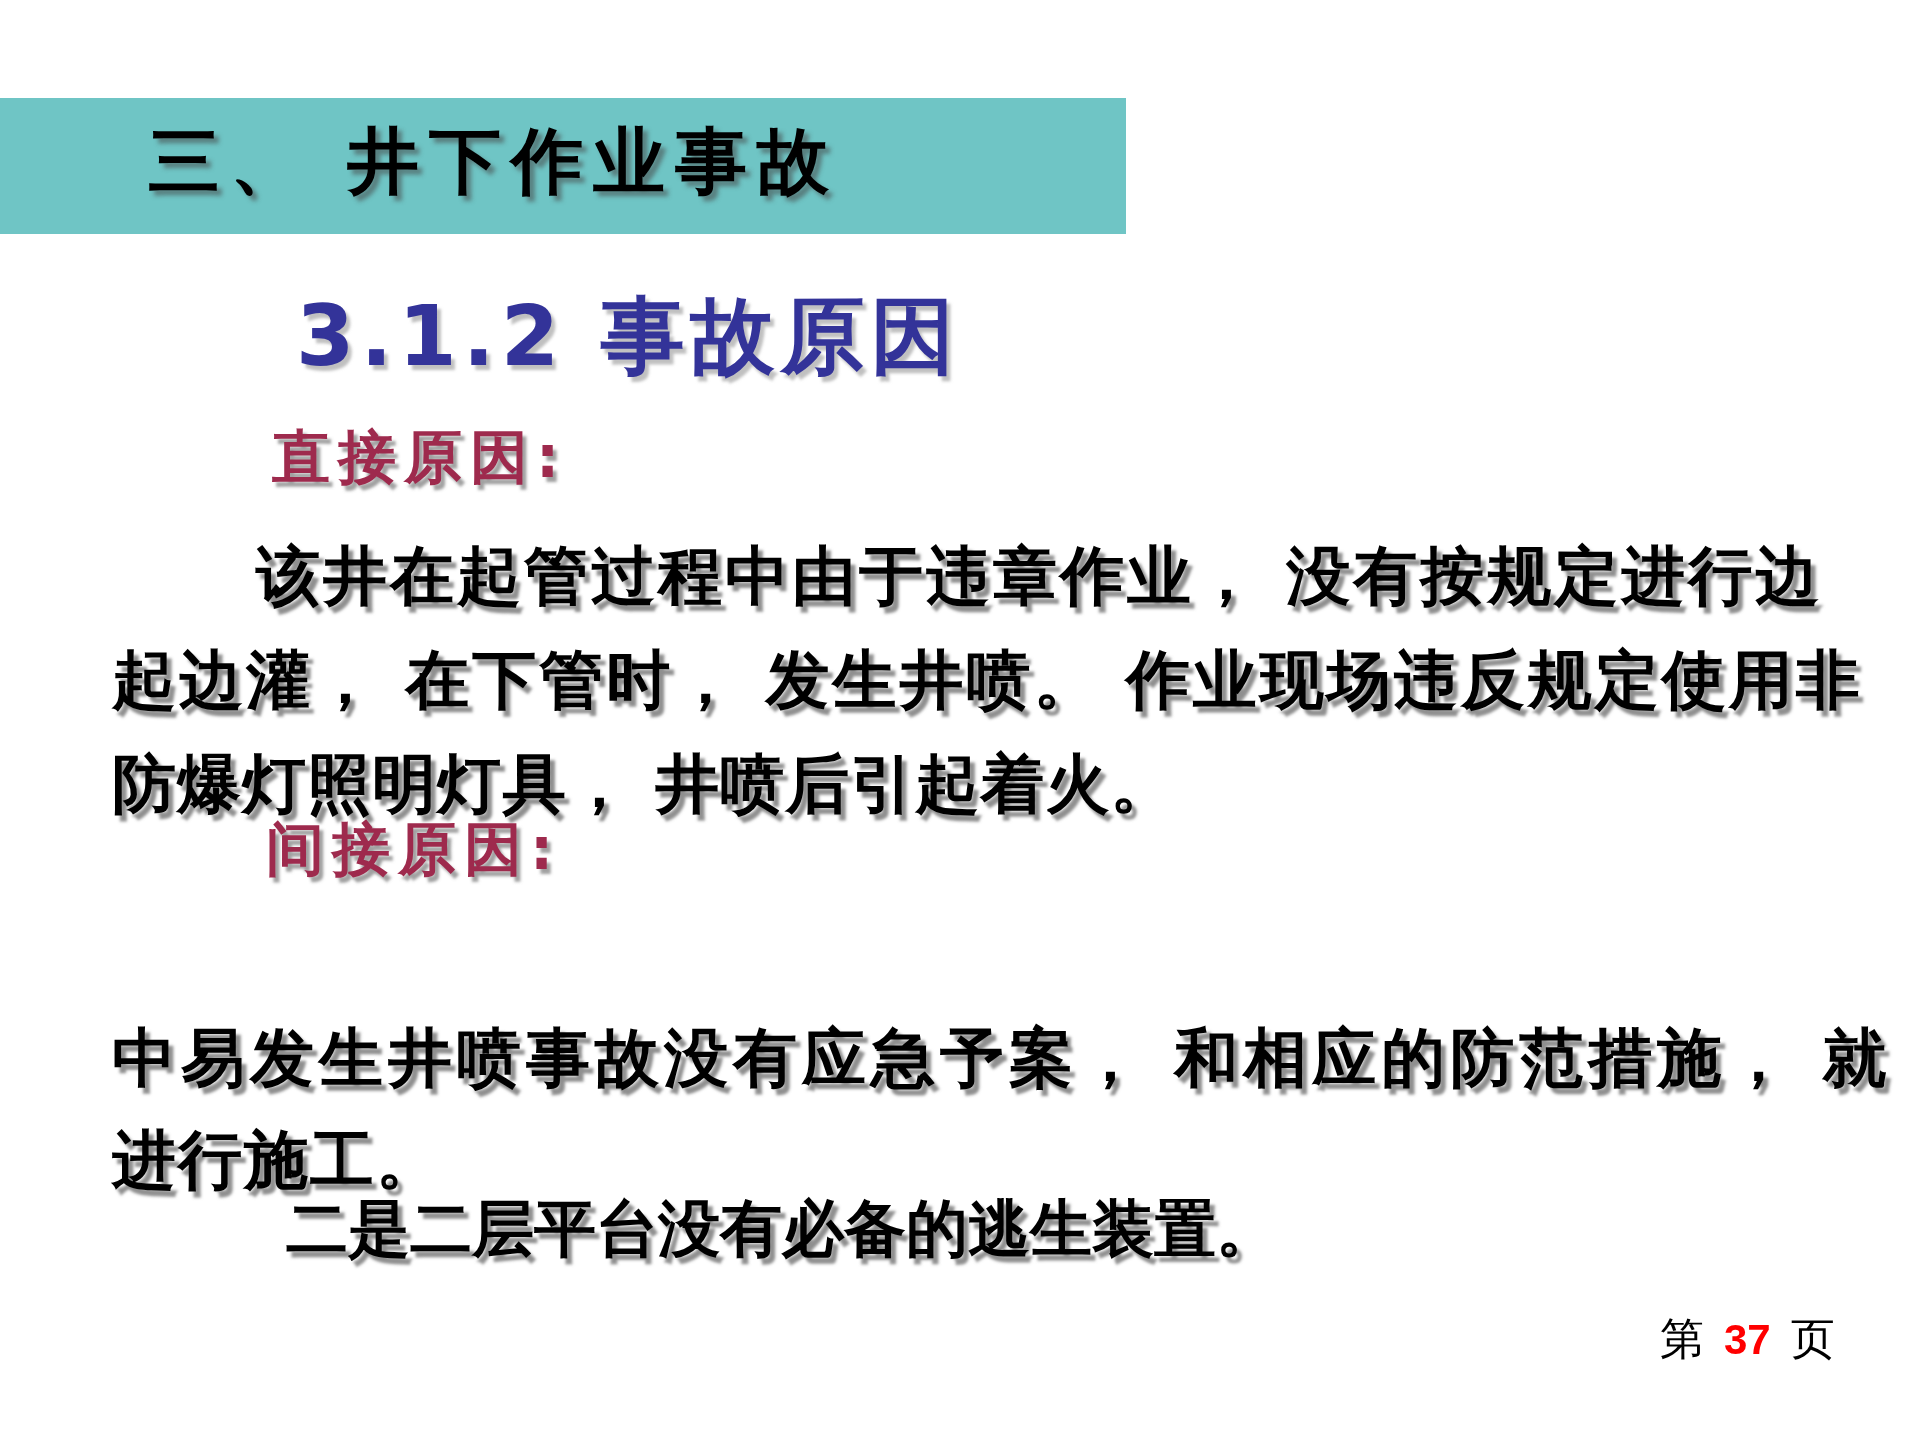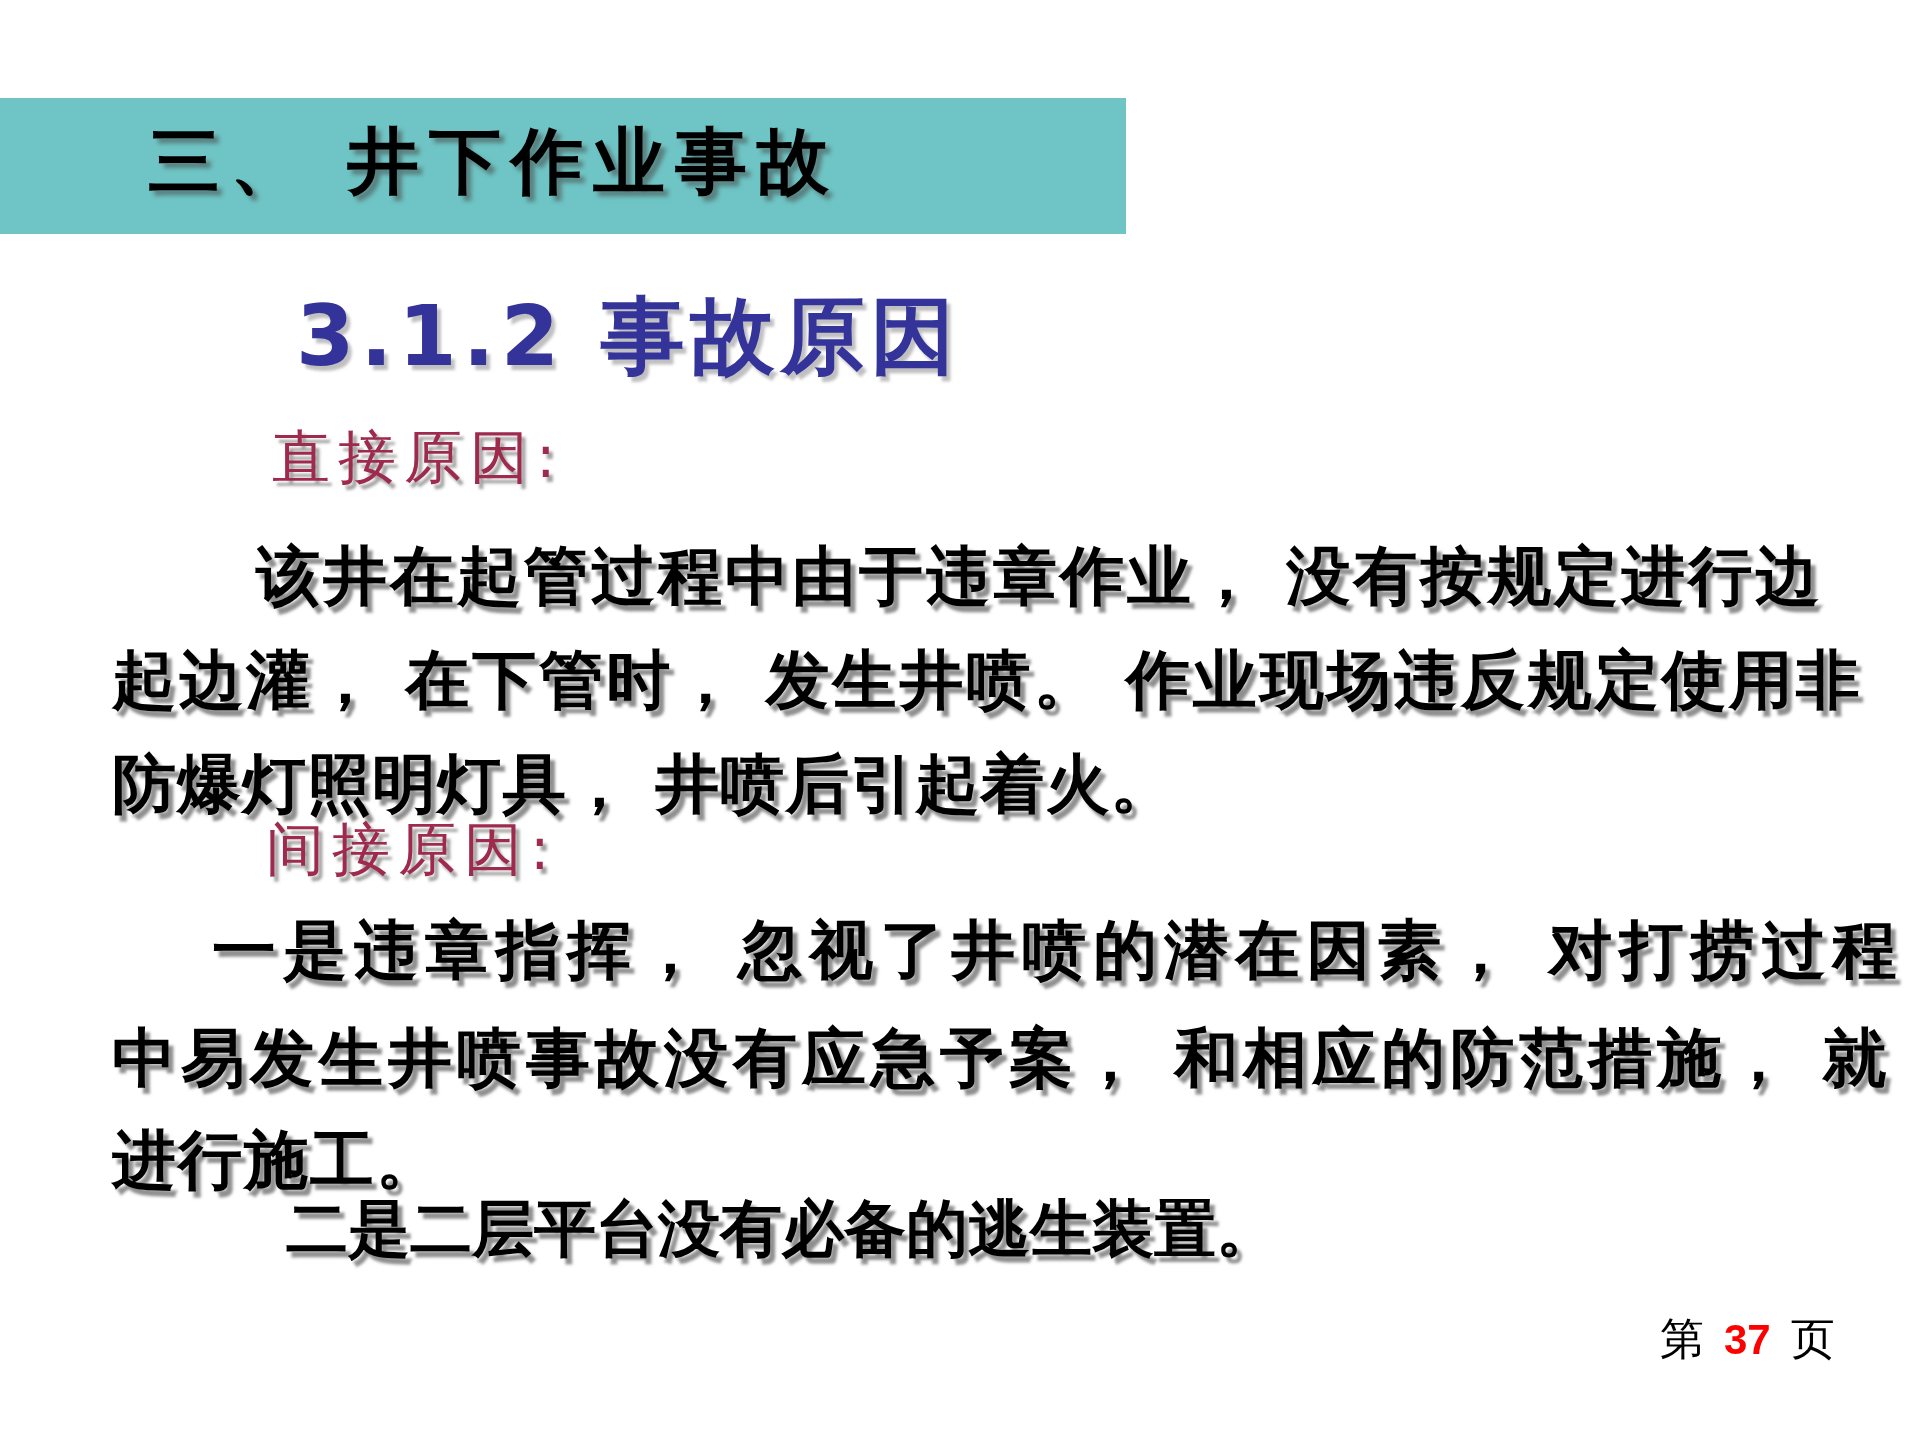--- a/index.html
+++ b/index.html
@@ -42,21 +42,21 @@
     font-weight: bold;
     color: #333399;
     letter-spacing: 6px;
     white-space: nowrap;
     line-height: 1;
     text-shadow: 4px 5px 3px rgba(150, 150, 150, 0.6);
   }
   .cause-heading {
     position: absolute;
     font-size: 58px;
-    font-weight: normal;
+    font-weight: bold;
     color: #9E2A4D;
     letter-spacing: 8px;
     white-space: nowrap;
     line-height: 1;
     text-shadow: 4px 5px 3px rgba(120, 120, 120, 0.7);
   }
   .cause-heading.direct   { left: 272px; top: 428px; }
   .cause-heading.indirect { left: 266px; top: 820px; }
   .body-line {
     position: absolute;
@@ -109,21 +109,20 @@
   <div class="section-title">3.1.2 事故原因</div>
 
   <div class="cause-heading direct">直接原因:</div>
 
   <div class="body-line p1-l1">该井在起管过程中由于违章作业， 没有按规定进行边</div>
   <div class="body-line p1-l2">起边灌， 在下管时， 发生井喷。 作业现场违反规定使用非</div>
   <div class="body-line p1-l3">防爆灯照明灯具， 井喷后引起着火。</div>
 
   <div class="cause-heading indirect">间接原因:</div>
 
-  <div class="body-line p2-l1">一是违章指挥， 忽视了井喷的潜在因素， 对打捞过程</div>
   <div class="body-line p2-l2">中易发生井喷事故没有应急予案， 和相应的防范措施， 就</div>
   <div class="body-line p2-l3">进行施工。</div>
 
   <div class="body-line final-line">二是二层平台没有必备的逃生装置。</div>
 
   <div class="footer">
     <span>第</span><span class="pgnum">37</span><span>页</span>
   </div>
 
 </div>

